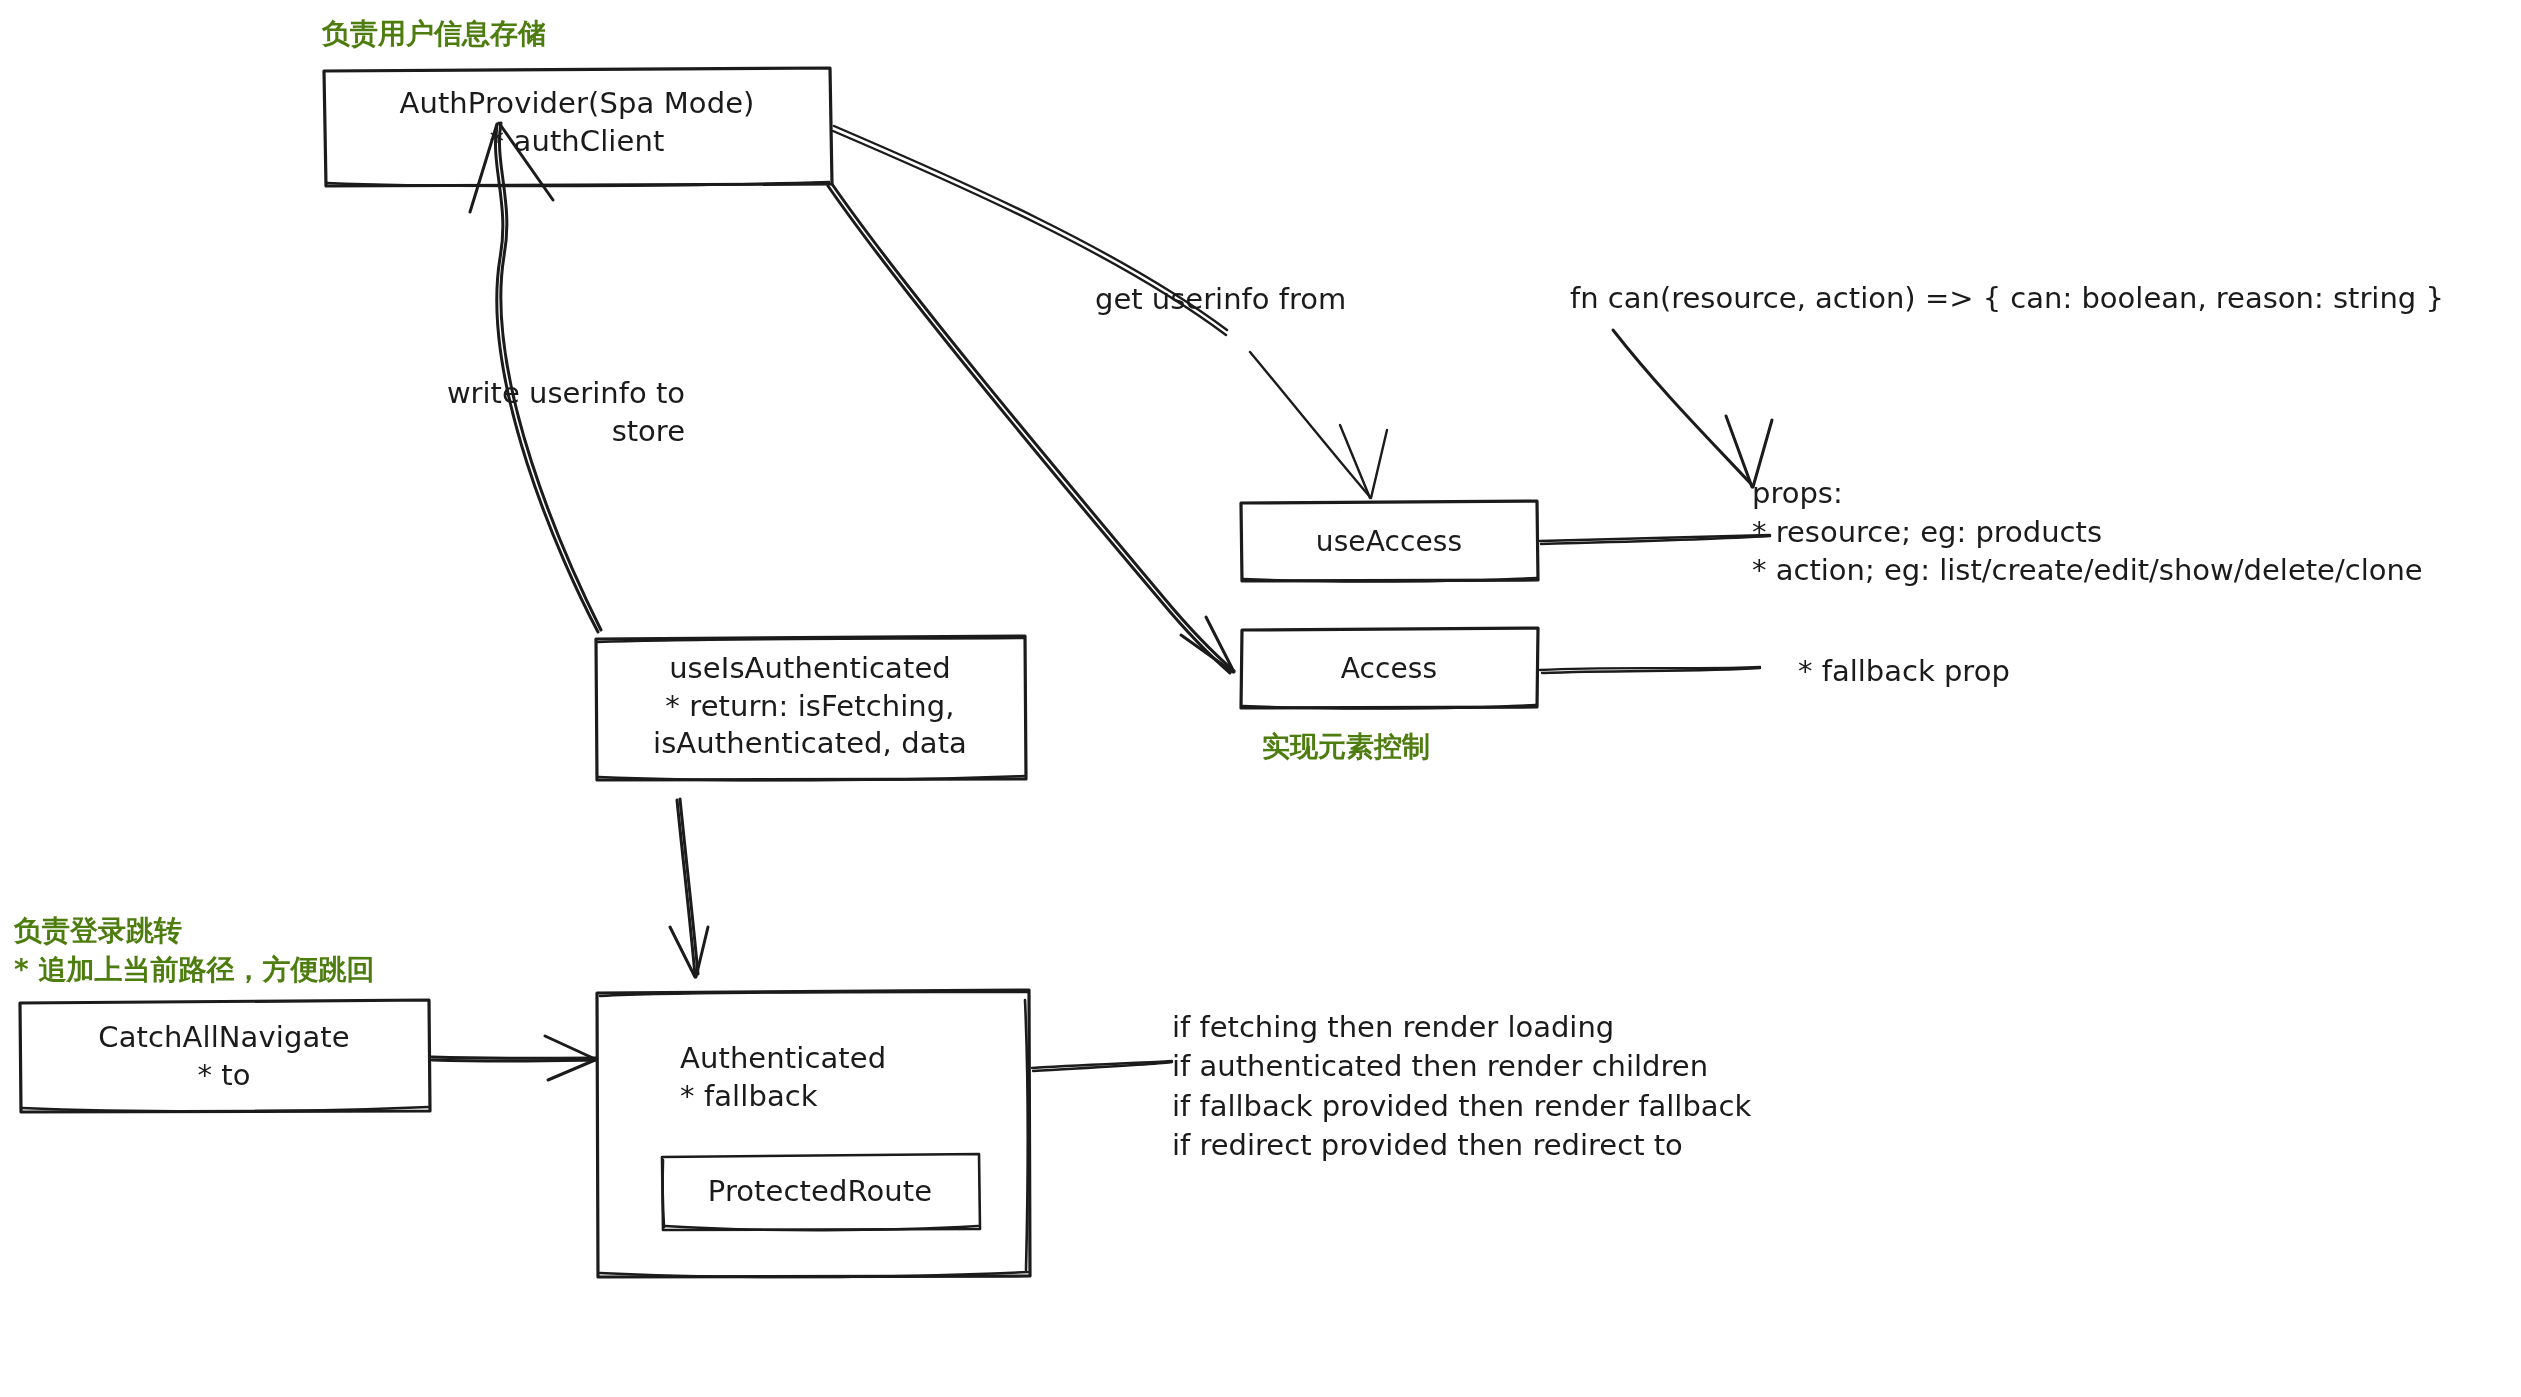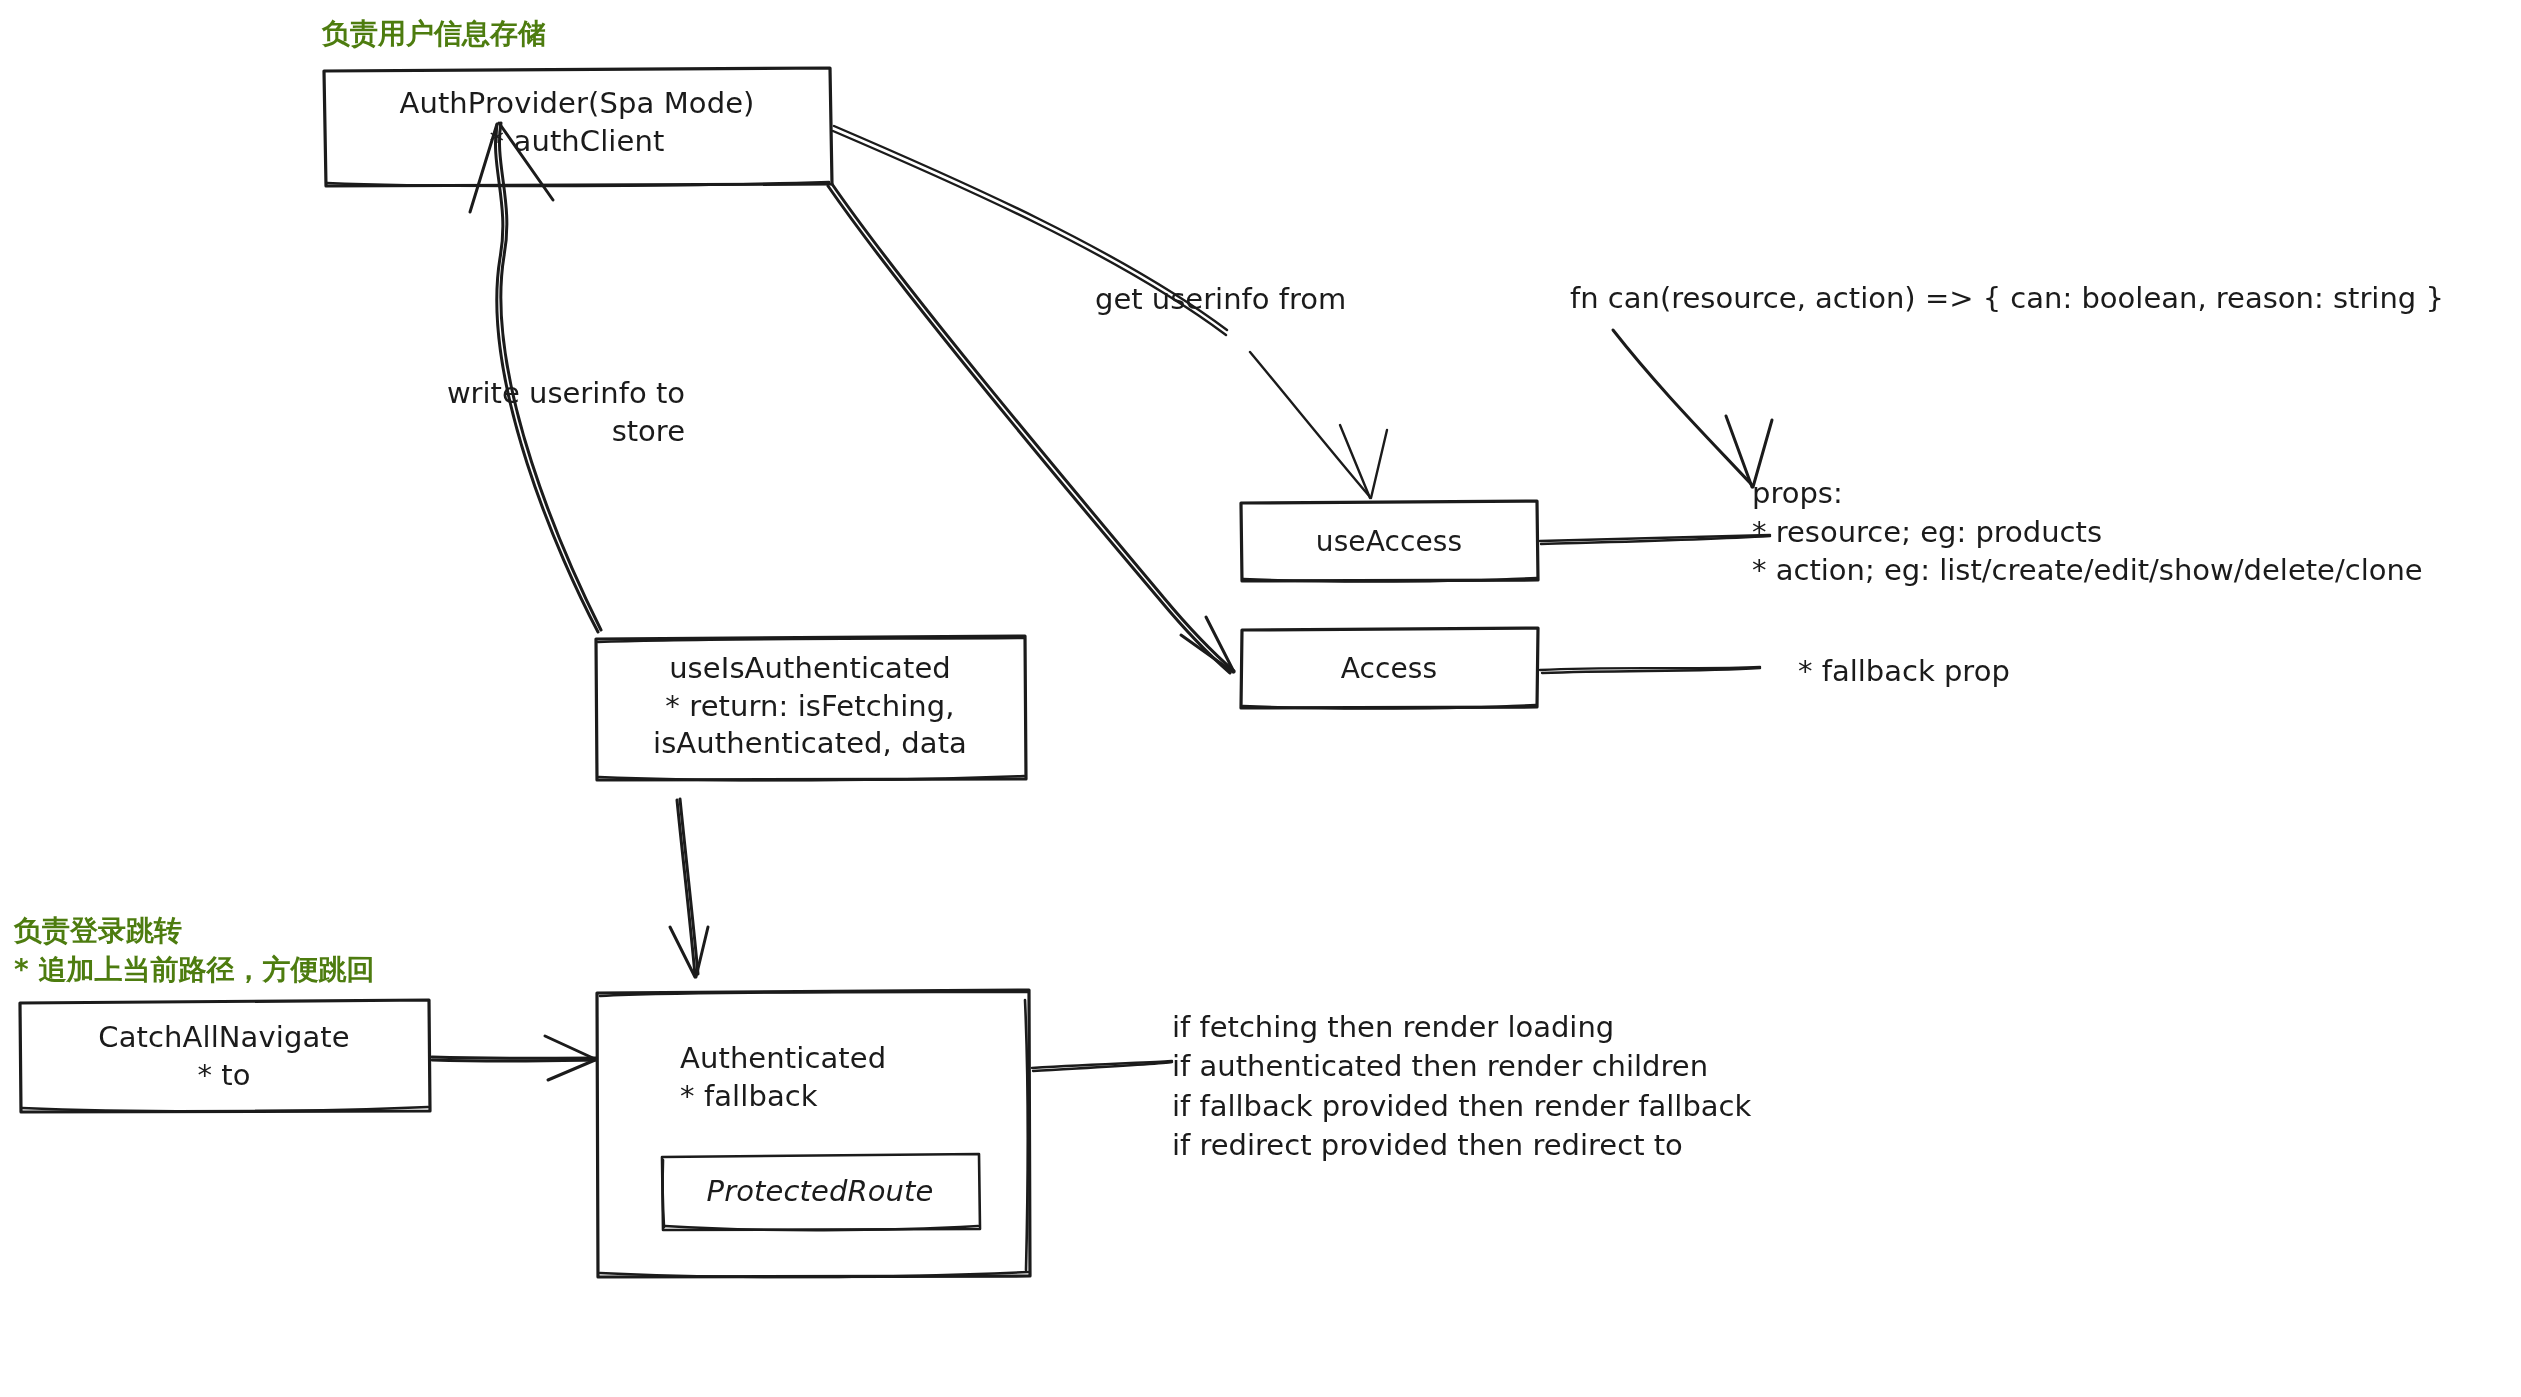--- a/index.html
+++ b/index.html
@@ -209,21 +209,21 @@
   <div class="node-text" style="left:594px; top:650px; width:432px;">useIsAuthenticated
 * return: isFetching,
 isAuthenticated, data</div>
 
   <div class="node-text" style="left:18px; top:1019px; width:412px;">CatchAllNavigate
 * to</div>
 
   <div class="node-text" style="left:680px; top:1040px; width:300px; text-align:left;">Authenticated
 * fallback</div>
 
-  <div class="node-text" style="left:660px; top:1173px; width:320px;font-style:italic;">ProtectedRoute</div>
+  <div class="node-text" style="left:660px; top:1173px; width:320px;">ProtectedRoute</div>
 
   <div class="edge-text" style="left:395px; top:374px; width:290px;">write userinfo to
 store</div>
 
   <div class="edge-text" style="left:1095px; top:280px; width:300px; text-align:left;">get userinfo from</div>
 
   <div class="note-text" style="left:1570px; top:279px; width:960px;">fn can(resource, action) =&gt; { can: boolean, reason: string }</div>
 
   <div class="note-text" style="left:1752px; top:474px; width:790px;">props:
 * resource; eg: products
@@ -231,18 +231,19 @@
 
   <div class="note-text" style="left:1762px; top:652px; width:420px;margin-left:36px;">* fallback prop</div>
 
   <div class="note-text" style="left:1172px; top:1008px; width:700px; line-height:1.36;">if fetching then render loading
 if authenticated then render children
 if fallback provided then render fallback
 if redirect provided then redirect to</div>
 
   <div class="red-note" style="left:322px; top:15px; width:420px;">负责用户信息存储</div>
 
+  <div class="red-note" style="left:1262px; top:728px; width:400px;">实现元素控制</div>
 
   <div class="red-note" style="left:14px; top:912px; width:470px;">负责登录跳转
 * 追加上当前路径，方便跳回</div>
 
 
 </div>
 
 </body></html>

